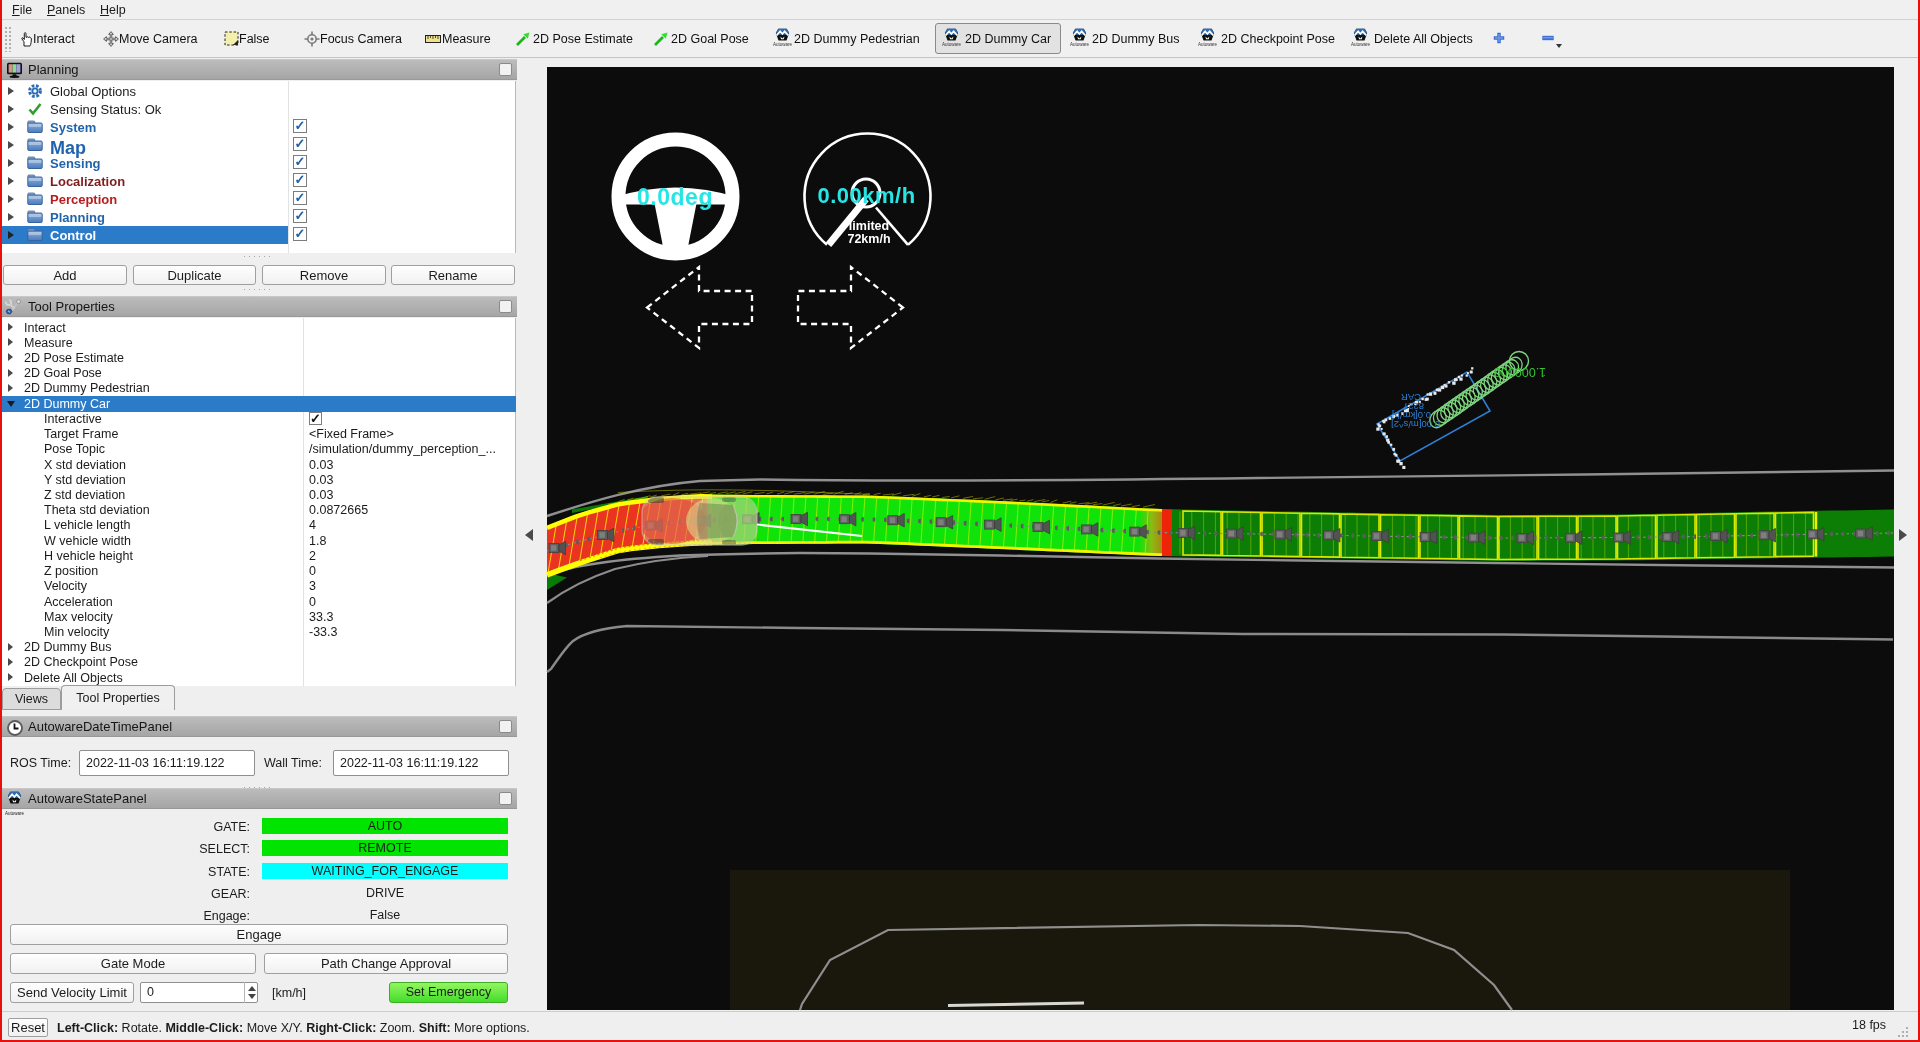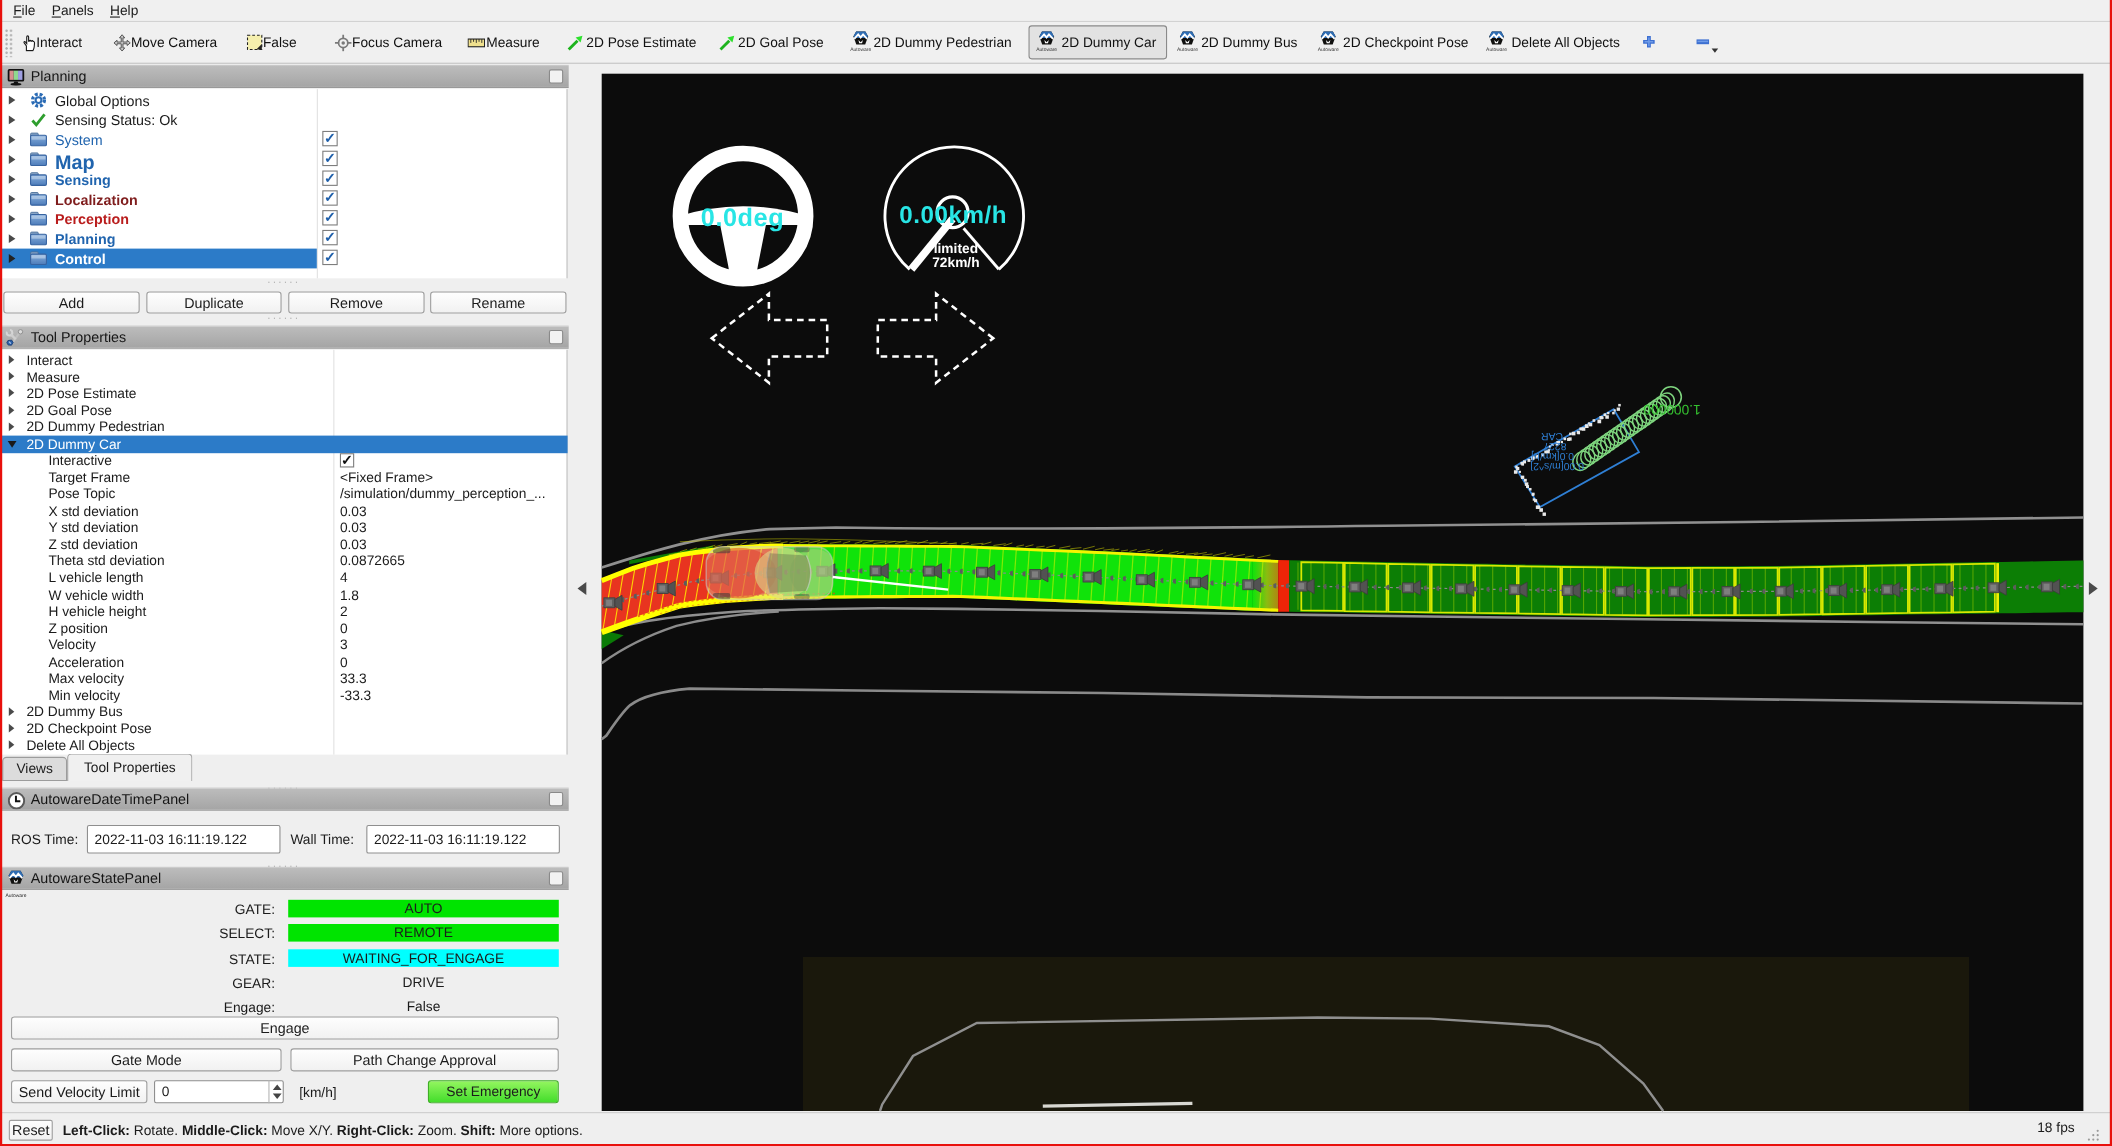--- a/index.html
+++ b/index.html
@@ -69,21 +69,21 @@
   </svg><div class="arw" style="left:8px;top:87px;"></div><svg class="abs" style="left:27px;top:83px" width="16" height="16" viewBox="0 0 16 16">
     <circle cx="8" cy="8" r="5.4" fill="none" stroke="#2c6cb5" stroke-width="3" stroke-dasharray="2.6 1.7"></circle>
     <circle cx="8" cy="8" r="3.6" fill="#2c6cb5"></circle>
     <circle cx="8" cy="8" r="1.7" fill="#fff"></circle>
   </svg><div class="row" style="left:50px;top:84px;color:#1b1b1b;font-weight:normal;font-size:13px">Global Options</div><div class="arw" style="left:8px;top:105px;"></div><svg class="abs" style="left:27px;top:101px" width="16" height="16" viewBox="0 0 16 16">
     <path d="M2.5 8.5 L6 12.5 L13.5 3" stroke="#2e9e2e" stroke-width="2.6" fill="none"></path>
   </svg><div class="row" style="left:50px;top:102px;color:#1b1b1b;font-weight:normal;font-size:13px">Sensing Status: Ok</div><div class="arw" style="left:8px;top:123px;"></div><svg class="abs" style="left:27px;top:119px" width="16" height="16" viewBox="0 0 16 16">
     <rect x="0.8" y="2" width="7" height="4" rx="1" fill="#8aa7c8" stroke="#4b6f9a" stroke-width="0.8"></rect>
     <rect x="0.8" y="4" width="14.4" height="9.5" rx="1.2" fill="url(#fg)" stroke="#3763a0" stroke-width="1"></rect>
     <rect x="1.6" y="5" width="12.8" height="3" fill="#ffffff" opacity="0.35"></rect>
-  </svg><div class="row" style="left:50px;top:120px;color:#2064ae;font-weight:normal;font-size:13px">System</div><div class="chk" style="left:293px;top:119px">✓</div><div class="arw" style="left:8px;top:141px;"></div><svg class="abs" style="left:27px;top:137px" width="16" height="16" viewBox="0 0 16 16">
+  </svg><div class="row" style="left:50px;top:120px;color:#2064ae;font-weight:bold;font-size:13px">System</div><div class="chk" style="left:293px;top:119px">✓</div><div class="arw" style="left:8px;top:141px;"></div><svg class="abs" style="left:27px;top:137px" width="16" height="16" viewBox="0 0 16 16">
     <rect x="0.8" y="2" width="7" height="4" rx="1" fill="#8aa7c8" stroke="#4b6f9a" stroke-width="0.8"></rect>
     <rect x="0.8" y="4" width="14.4" height="9.5" rx="1.2" fill="url(#fg)" stroke="#3763a0" stroke-width="1"></rect>
     <rect x="1.6" y="5" width="12.8" height="3" fill="#ffffff" opacity="0.35"></rect>
   </svg><div class="row" style="left:50px;top:138px;color:#2064ae;font-weight:bold;font-size:18px">Map</div><div class="chk" style="left:293px;top:137px">✓</div><div class="arw" style="left:8px;top:159px;"></div><svg class="abs" style="left:27px;top:155px" width="16" height="16" viewBox="0 0 16 16">
     <rect x="0.8" y="2" width="7" height="4" rx="1" fill="#8aa7c8" stroke="#4b6f9a" stroke-width="0.8"></rect>
     <rect x="0.8" y="4" width="14.4" height="9.5" rx="1.2" fill="url(#fg)" stroke="#3763a0" stroke-width="1"></rect>
     <rect x="1.6" y="5" width="12.8" height="3" fill="#ffffff" opacity="0.35"></rect>
   </svg><div class="row" style="left:50px;top:156px;color:#2064ae;font-weight:bold;font-size:13px">Sensing</div><div class="chk" style="left:293px;top:155px">✓</div><div class="arw" style="left:8px;top:177px;"></div><svg class="abs" style="left:27px;top:173px" width="16" height="16" viewBox="0 0 16 16">
     <rect x="0.8" y="2" width="7" height="4" rx="1" fill="#8aa7c8" stroke="#4b6f9a" stroke-width="0.8"></rect>
     <rect x="0.8" y="4" width="14.4" height="9.5" rx="1.2" fill="url(#fg)" stroke="#3763a0" stroke-width="1"></rect>

